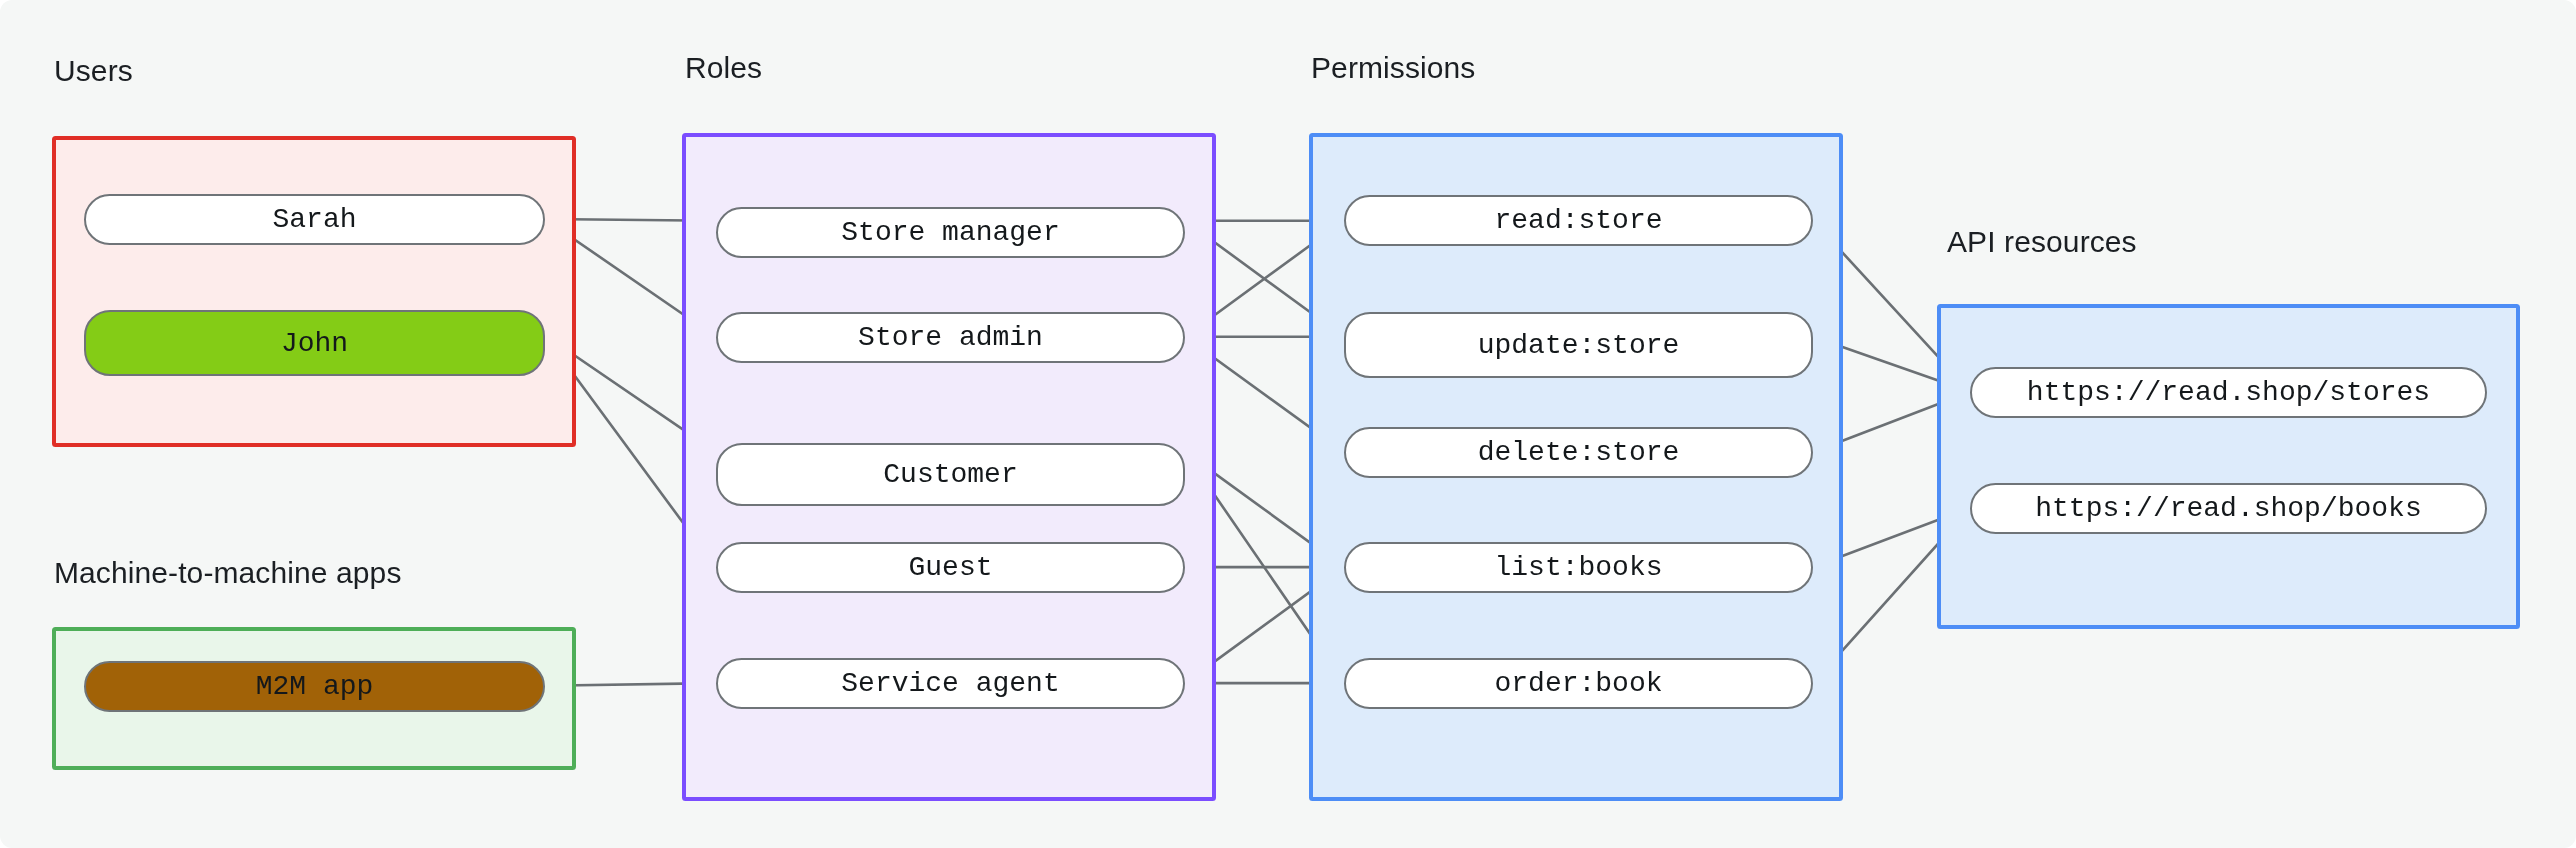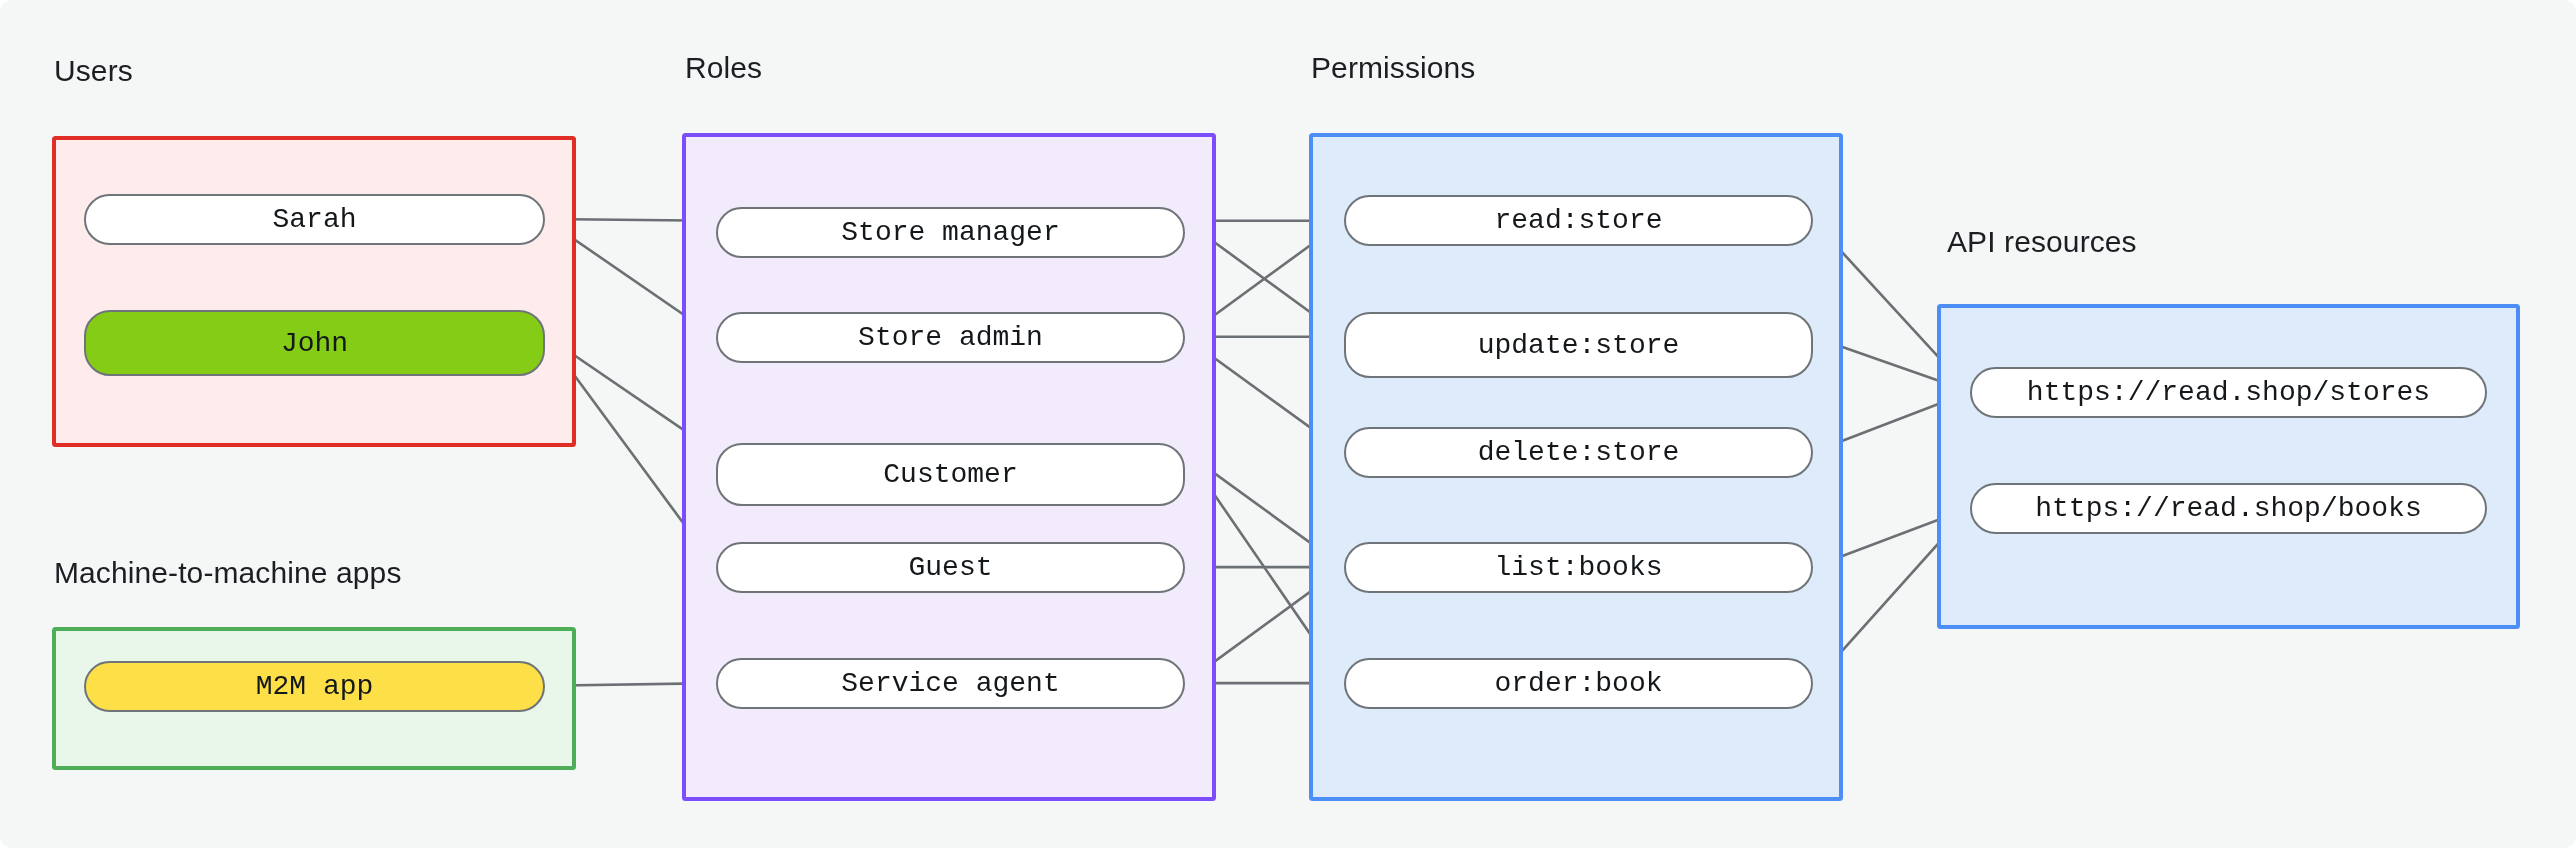--- a/index.html
+++ b/index.html
@@ -92,21 +92,21 @@
       <circle cx="2258" cy="582" r="9" fill="#6b7074"></circle>
     </svg>
 
   <div id="groups-layer">
       <div class="group-label" style="left: 54px; top: 54px; text-align: right;">Users</div>
       <div class="group-box" style="left: 52px; top: 136px; width: 524px; height: 311px; border-color: rgb(224, 46, 38); background: rgb(253, 236, 235);"></div>
       <div class="node" style="left: 84px; top: 194px; width: 461px; height: 51px; border-color: rgb(111, 116, 120); background: rgb(255, 255, 255);">Sarah</div>
       <div class="node" style="left: 84px; top: 310px; width: 461px; height: 66px; border-color: rgb(111, 116, 120); background: #84cc16;">John</div>
       <div class="group-label" style="left: 54px; top: 556px;">Machine-to-machine apps</div>
       <div class="group-box" style="left: 52px; top: 627px; width: 524px; height: 143px; border-color: rgb(78, 174, 88); background: rgb(233, 246, 234);"></div>
-      <div class="node" style="left: 84px; top: 661px; width: 461px; height: 51px; border-color: rgb(111, 116, 120); background: #fde047;">M2M app</div>
+      <div class="node" style="left: 84px; top: 661px; width: 461px; height: 51px; border-color: rgb(111, 116, 120); background: #a16207;">M2M app</div>
       <div class="group-label" style="left: 685px; top: 51px;">Roles</div>
       <div class="group-box" style="left: 682px; top: 133px; width: 534px; height: 668px; border-color: rgb(123, 77, 255); background: rgb(242, 235, 252);"></div>
       <div class="node" style="left: 716px; top: 195px; width: 469px; height: 51px; border-color: rgb(111, 116, 120); background: rgb(255, 255, 255); margin-top: 12px;">Store manager</div>
       <div class="node" style="left: 716px; top: 312px; width: 469px; height: 51px; border-color: rgb(111, 116, 120); background: rgb(255, 255, 255);">Store admin</div>
       <div class="node" style="left: 716px; top: 427px; width: 469px; height: 63px; border-color: rgb(111, 116, 120); background: rgb(255, 255, 255); margin-top: 16px;">Customer</div>
       <div class="node" style="left: 716px; top: 542px; width: 469px; height: 51px; border-color: rgb(111, 116, 120); background: rgb(255, 255, 255);">Guest</div>
       <div class="node" style="left: 716px; top: 658px; width: 469px; height: 51px; border-color: rgb(111, 116, 120); background: rgb(255, 255, 255);">Service agent</div>
       <div class="group-label" style="left: 1311px; top: 51px; text-align: right;">Permissions</div>
       <div class="group-box" style="left: 1309px; top: 133px; width: 534px; height: 668px; border-color: rgb(77, 141, 246); background: rgb(221, 235, 251);"></div>
       <div class="node" style="left: 1344px; top: 195px; width: 469px; height: 51px; border-color: rgb(111, 116, 120); background: rgb(255, 255, 255);">read:store</div>

